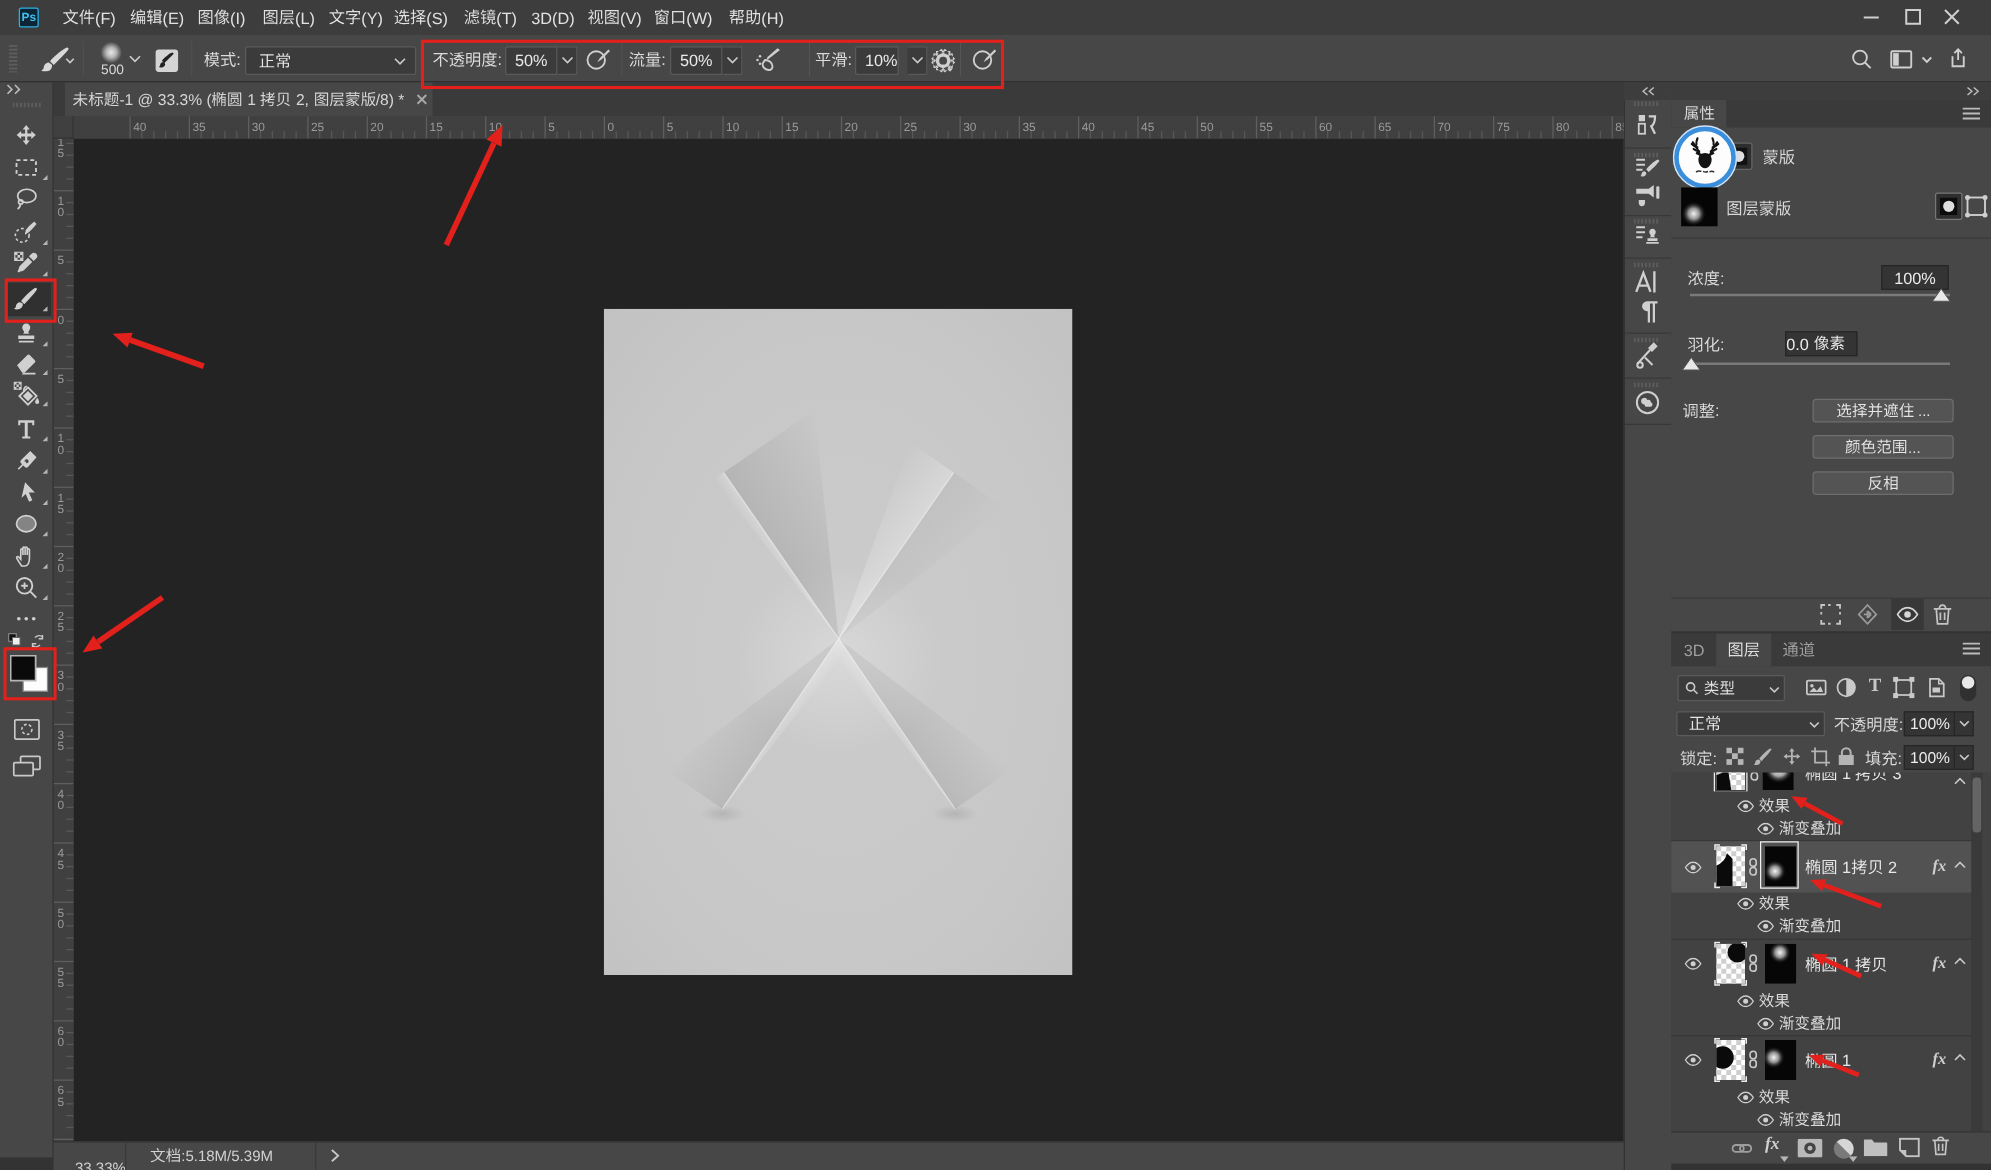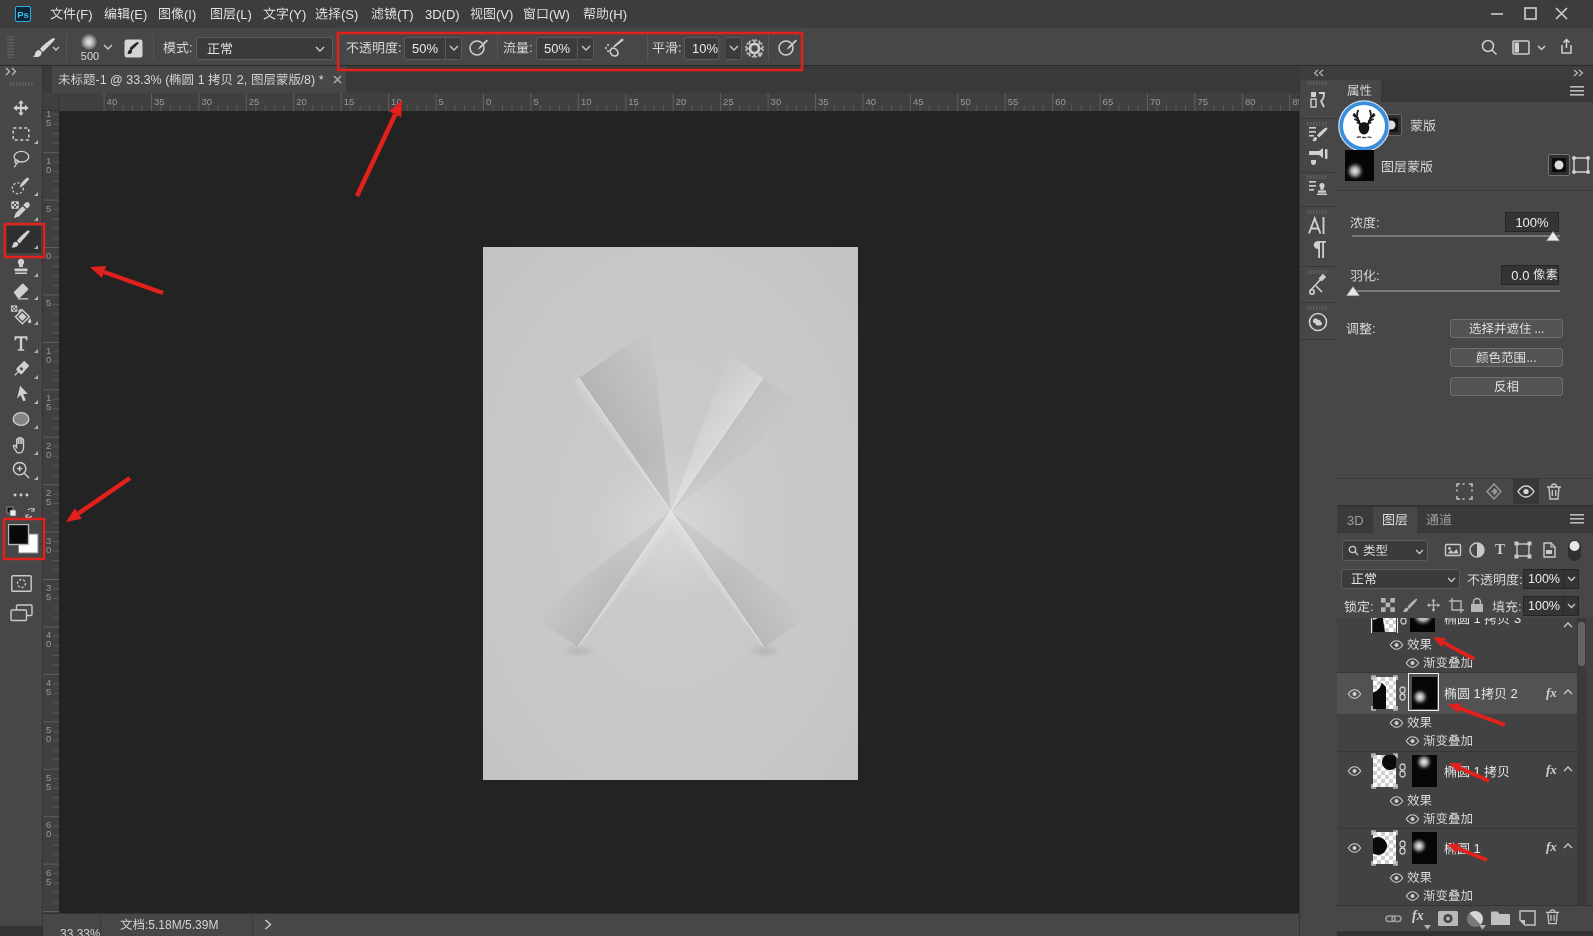--- a/index.html
+++ b/index.html
@@ -1098,21 +1098,21 @@
 <svg class="abs" style="left:1545px;top:230px" width="16" height="12">
     <path d="M8 1 L15 11 H1z" fill="#e8e8e8" stroke="#555" stroke-width="0.8"></path>
   </svg>
 <div class="abs row" style="left:1350px;top:264px;height:22px">
     <svg class="cj" style="width:26.0px;height:13.0px;" viewBox="0 0 2000 1000" fill="#dadada">
       <use href="#u7FBD" x="0"></use>
       <use href="#u5316" x="1000"></use>
     </svg>
     <span style="color:#dadada;font-size:13.0px">:</span>
   </div>
-<div class="abs row" style="left:1501px;top:265px;width:58px;height:20px;background:#343434;border:1px solid #262626;color:#ececec;font-size:13px;justify-content:flex-end">0.0&nbsp;<svg class="cj" style="width:25.0px;height:12.5px;margin-bottom:1px;" viewBox="0 0 2000 1000" fill="#ececec">
+<div class="abs row" style="left:1428px;top:265px;width:58px;height:20px;background:#343434;border:1px solid #262626;color:#ececec;font-size:13px;justify-content:flex-start">0.0&nbsp;<svg class="cj" style="width:25.0px;height:12.5px;margin-bottom:1px;" viewBox="0 0 2000 1000" fill="#ececec">
       <use href="#u50CF" x="0"></use>
       <use href="#u7D20" x="1000"></use>
     </svg></div>
 <div class="abs" style="left:1352px;top:290px;width:208px;height:2px;background:#7a7a7a"></div>
 <svg class="abs" style="left:1345px;top:285px" width="16" height="12">
     <path d="M8 1 L15 11 H1z" fill="#e8e8e8" stroke="#555" stroke-width="0.8"></path>
   </svg>
 <div class="abs row" style="left:1346px;top:317px;height:22px">
     <svg class="cj" style="width:26.0px;height:13.0px;" viewBox="0 0 2000 1000" fill="#dadada">
       <use href="#u8C03" x="0"></use>

